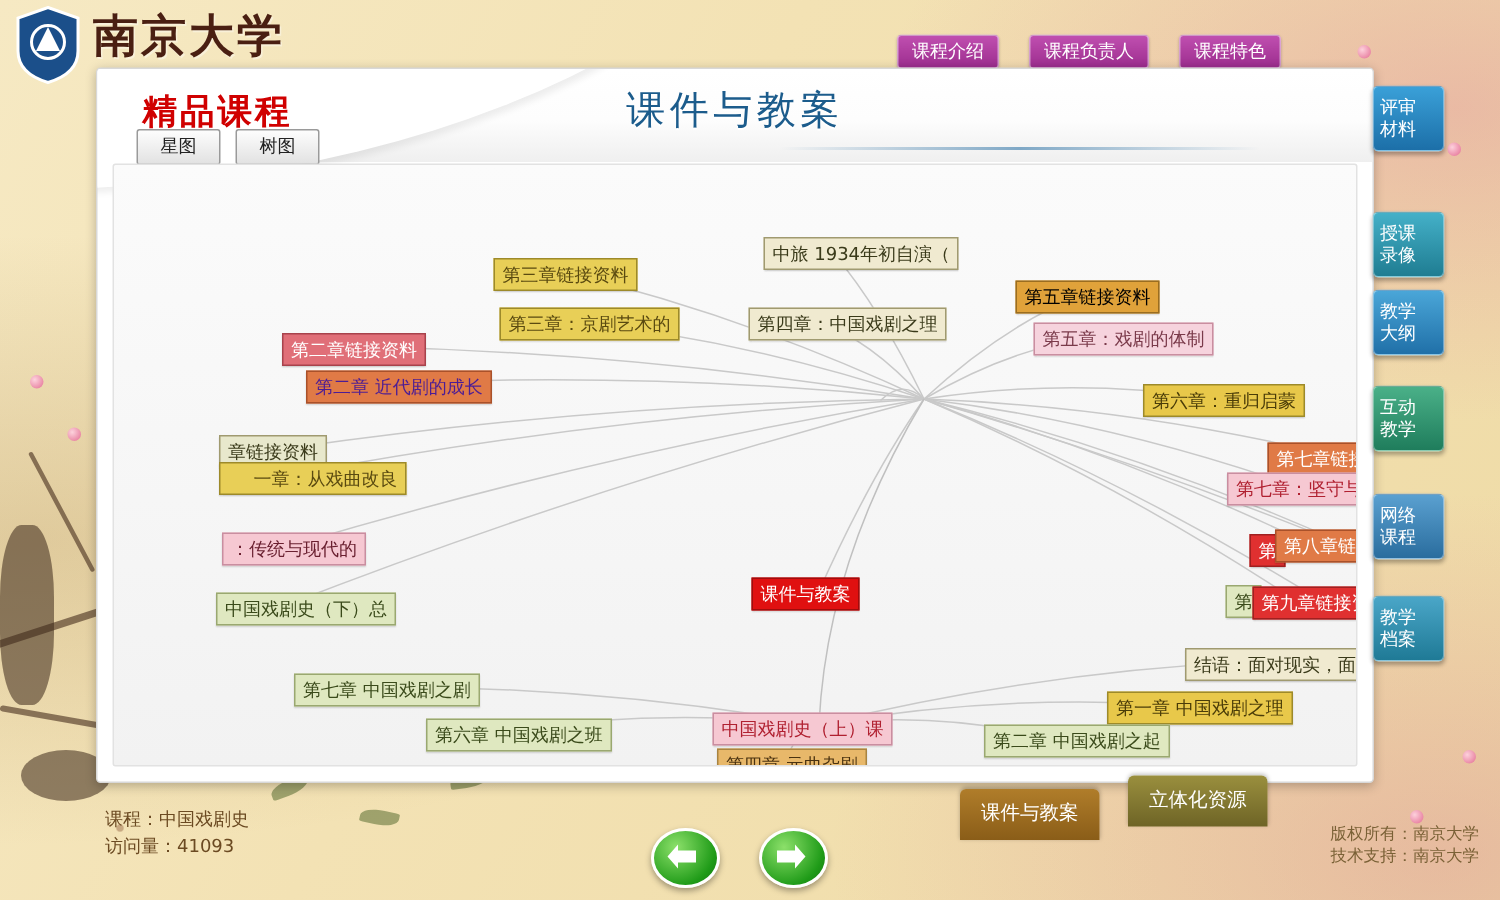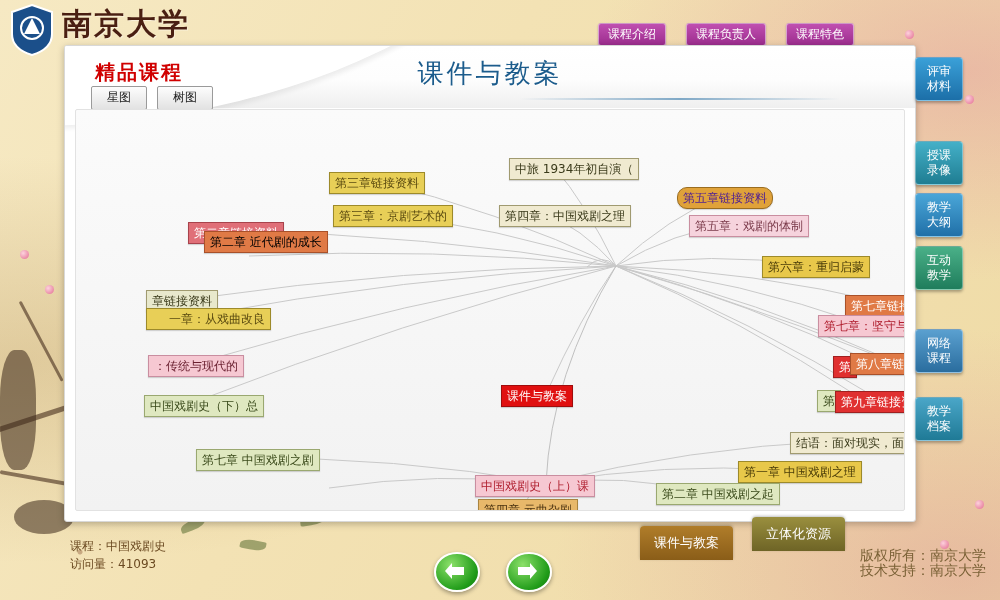--- a/index.html
+++ b/index.html
@@ -40,21 +40,21 @@
 
   
   #panel{position:absolute;left:64px;top:45px;width:850px;height:475px;
          background:#ffffff;border:1px solid #d8d8d8;border-radius:3px;
          box-shadow:0 2px 7px rgba(0,0,0,.25);overflow:hidden;}
   #panel-sheen{position:absolute;left:0;top:0;width:850px;height:62px;
          background:linear-gradient(180deg,#ffffff 0%,#fdfdfd 55%,#efefef 100%);}
   #panel-arc{position:absolute;left:-40px;top:-250px;width:560px;height:330px;
          border-bottom-right-radius:100% 100%;background:#ffffff;
          box-shadow:3px 3px 5px rgba(0,0,0,.07);}
-  #brand{position:absolute;left:30px;top:13px;font-size:20px;font-weight:bold;color:#d00000;
+  #brand{position:absolute;left:30px;top:13px;font-size:23px;font-weight:bold;color:#d00000;
          font-family:Liberation Mono, monospace;letter-spacing:2px;}
   .smallbtn{position:absolute;top:40px;height:22px;line-height:20px;width:54px;text-align:center;
             font-size:12px;color:#222;background:linear-gradient(#fdfdfd,#e2e2e2);
             border:1px solid #9a9a9a;border-radius:2px;cursor:pointer;}
   #btn-star{left:26px;}
   #btn-tree{left:92px;}
   #page-title{position:absolute;left:0;top:10px;width:850px;text-align:center;
               font-size:26px;color:#1c5c8c;font-family:"DejaVu Serif","Liberation Serif",serif;
               letter-spacing:3px;text-shadow:0 1px 0 #fff;}
   #title-underline{position:absolute;left:455px;top:52px;width:320px;height:2px;
@@ -63,33 +63,33 @@
   
   #graph{position:absolute;left:10px;top:63px;width:828px;height:400px;
          background:linear-gradient(180deg,#fbfbfb,#f2f2f2);
          border:1px solid #e2e2e2;border-radius:2px;overflow:hidden;}
   #graph svg{position:absolute;left:0;top:0;}
   .node{position:absolute;font-size:12px;line-height:16px;padding:2px 5px;
         border:1px solid rgba(0,0,0,.35);white-space:nowrap;cursor:pointer;
         box-shadow:0 1px 1px rgba(0,0,0,.15);}
 
   
-  .sidetab{position:absolute;left:915px;width:38px;text-align:center;font-size:12px;
+  .sidetab{position:absolute;left:915px;width:38px;text-align:left;font-size:12px;
            color:#fff;border-radius:4px;padding:6px 4px;line-height:15px;cursor:pointer;
            box-shadow:0 2px 3px rgba(0,0,0,.3);border:1px solid rgba(255,255,255,.35);}
   .sidetab span{display:block;}
 
   
   .bottombtn{position:absolute;height:34px;line-height:34px;padding:0 14px;font-size:13px;
              color:#fff;border-radius:4px 4px 0 0;cursor:pointer;
              box-shadow:0 -1px 3px rgba(0,0,0,.25);}
   #bb-courseware{left:640px;top:526px;background:linear-gradient(#b07d2a,#8a5d18);}
   #bb-resource{left:752px;top:517px;background:linear-gradient(#9a8f3e,#6e6426);}
   #footer-text{position:absolute;left:70px;top:537px;font-size:12px;color:#6b4a22;line-height:18px;}
-  #copyright{position:absolute;right:14px;top:548px;font-size:14px;color:#7a6136;text-align:right;line-height:15px;}
+  #copyright{position:absolute;right:14px;top:548px;font-size:11px;color:#7a6136;text-align:right;line-height:15px;}
   .arrowbtn{position:absolute;top:552px;width:42px;height:36px;border-radius:50%;
             background:radial-gradient(circle at 35% 30%,#8ce06a,#1f9b18 70%,#14700f);
             border:2px solid #ffffff;box-shadow:0 2px 4px rgba(0,0,0,.35);cursor:pointer;}
   #arrow-prev{left:434px;}
   #arrow-next{left:506px;}
   .arrowbtn svg{position:absolute;left:8px;top:8px;}
 </style>
 </head>
 <body>
 
@@ -159,60 +159,61 @@
         <path d="M470,373 Q317.5,346.5 165,348" fill="none" stroke="#c9c9c9" stroke-width="1"></path>
         <path d="M470,373 Q588.5,352.5 707,360" fill="none" stroke="#c9c9c9" stroke-width="1"></path>
         <path d="M470,373 Q457,359.5 444,374" fill="none" stroke="#c9c9c9" stroke-width="1"></path>
         <path d="M470,373 Q361.5,361.5 253,378" fill="none" stroke="#c9c9c9" stroke-width="1"></path>
         <path d="M470,373 Q547.5,363.5 625,382" fill="none" stroke="#c9c9c9" stroke-width="1"></path>
         <path d="M470,373 Q458.5,371.5 447,398" fill="none" stroke="#c9c9c9" stroke-width="1"></path>
         <path d="M540,156 Q475,264.5 470,373" fill="none" stroke="#c0c0c0" stroke-width="1"></path>
       </svg>
   <div class="node" style="left: 433px; top: 48px; background: rgb(240, 234, 208); color: rgb(58, 58, 26); border-color: rgb(160, 154, 112);">中旅 1934年初自演（</div>
       <div class="node" style="left: 253px; top: 62px; background: rgb(232, 207, 87); color: rgb(90, 74, 16); border-color: rgb(157, 138, 42);">第三章链接资料</div>
-      <div class="node" style="left: 601px; top: 77px; background: rgb(224, 162, 58); color: #4c1d95; border-color: rgb(154, 109, 32); border-radius: 10px;">第五章链接资料</div>
+      <div class="node" style="left: 601px; top: 77px; background: rgb(224, 162, 58); color: #000000; border-color: rgb(154, 109, 32);">第五章链接资料</div>
       <div class="node" style="left: 257px; top: 95px; background: rgb(232, 207, 87); color: rgb(90, 74, 16); border-color: rgb(157, 138, 42);">第三章：京剧艺术的</div>
       <div class="node" style="left: 423px; top: 95px; background: rgb(240, 234, 208); color: rgb(58, 58, 26); border-color: rgb(160, 154, 112);">第四章：中国戏剧之理</div>
       <div class="node" style="left: 613px; top: 105px; background: rgb(246, 211, 221); color: rgb(122, 58, 74); border-color: rgb(201, 142, 160);">第五章：戏剧的体制</div>
       <div class="node" style="left: 112px; top: 112px; background: rgb(224, 111, 120); color: rgb(255, 255, 255); border-color: rgb(168, 67, 76); text-align: right;">第二章链接资料</div>
-      <div class="node" style="left: 128px; top: 121px; background: rgb(224, 122, 70); color: #000000; border-color: rgb(169, 81, 42);">第二章 近代剧的成长</div>
+      <div class="node" style="left: 128px; top: 137px; background: rgb(224, 122, 70); color: #4c1d95; border-color: rgb(169, 81, 42);">第二章 近代剧的成长</div>
       <div class="node" style="left: 686px; top: 146px; background: rgb(232, 200, 74); color: rgb(74, 60, 8); border-color: rgb(157, 138, 42);">第六章：重归启蒙</div>
       <div class="node" style="left: 70px; top: 180px; background: rgb(232, 232, 204); color: rgb(58, 58, 26); border-color: rgb(160, 154, 112);">章链接资料</div>
       <div class="node" style="left: 769px; top: 185px; background: rgb(224, 122, 70); color: rgb(255, 255, 255); border-color: rgb(169, 81, 42);">第七章链接资料</div>
       <div class="node" style="left: 70px; top: 198px; background: rgb(232, 207, 87); color: rgb(90, 74, 16); border-color: rgb(157, 138, 42); padding-left: 22px;">一章：从戏曲改良</div>
       <div class="node" style="left: 742px; top: 205px; background: rgb(246, 200, 210); color: rgb(176, 32, 48); border-color: rgb(201, 142, 160);">第七章：坚守与分流</div>
       <div class="node" style="left: 72px; top: 245px; background: rgb(246, 200, 210); color: rgb(106, 32, 48); border-color: rgb(201, 142, 160);">：传统与现代的</div>
       <div class="node" style="left: 757px; top: 246px; background: rgb(224, 48, 48); color: rgb(255, 255, 255); border-color: rgb(160, 32, 32);">第</div>
       <div class="node" style="left: 774px; top: 243px; background: rgb(224, 122, 70); color: rgb(255, 255, 255); border-color: rgb(169, 81, 42);">第八章链接资料</div>
       <div class="node" style="left: 68px; top: 285px; background: rgb(223, 232, 192); color: rgb(58, 74, 26); border-color: rgb(154, 168, 112);">中国戏剧史（下）总</div>
       <div class="node" style="left: 425px; top: 275px; background: rgb(224, 16, 16); color: rgb(255, 255, 255); border-color: rgb(160, 12, 12);">课件与教案</div>
       <div class="node" style="left: 741px; top: 280px; background: rgb(223, 232, 192); color: rgb(58, 74, 26); border-color: rgb(154, 168, 112);">第</div>
       <div class="node" style="left: 759px; top: 281px; background: rgb(224, 48, 48); color: rgb(255, 255, 255); border-color: rgb(160, 32, 32);">第九章链接资料</div>
       <div class="node" style="left: 714px; top: 322px; background: rgb(240, 234, 208); color: rgb(58, 58, 26); border-color: rgb(160, 154, 112);">结语：面对现实，面</div>
       <div class="node" style="left: 120px; top: 339px; background: rgb(223, 232, 192); color: rgb(58, 74, 26); border-color: rgb(154, 168, 112);">第七章 中国戏剧之剧</div>
       <div class="node" style="left: 662px; top: 351px; background: rgb(232, 200, 74); color: rgb(74, 60, 8); border-color: rgb(157, 138, 42);">第一章 中国戏剧之理</div>
       <div class="node" style="left: 399px; top: 365px; background: rgb(246, 200, 210); color: rgb(176, 32, 48); border-color: rgb(201, 142, 160);">中国戏剧史（上）课</div>
+      <div class="node" style="left: 208px; top: 369px; background: rgb(223, 232, 192); color: rgb(58, 74, 26); border-color: rgb(154, 168, 112);">第六章 中国戏剧之班</div>
       <div class="node" style="left: 580px; top: 373px; background: rgb(223, 232, 192); color: rgb(58, 74, 26); border-color: rgb(154, 168, 112);">第二章 中国戏剧之起</div>
       <div class="node" style="left: 402px; top: 389px; background: rgb(232, 184, 106); color: rgb(74, 50, 16); border-color: rgb(169, 132, 64);">第四章 元曲杂剧</div>
     </div>
 </div>
 
 <div class="sidetab" style="top:57px;background:linear-gradient(#3aa0d8,#1c6fa8);">
   <span>评审</span>
   <span>材料</span>
 </div>
 <div class="sidetab" style="top:125px;background:linear-gradient(#44b0c8,#1f7d92);margin-top:16px;">
   <span>授课</span>
   <span>录像</span>
 </div>
 <div class="sidetab" style="top:193px;background:linear-gradient(#4aa6d8,#2070a8);">
   <span>教学</span>
   <span>大纲</span>
 </div>
-<div class="sidetab" style="top:246px;background:linear-gradient(#4ab088,#1f7d5c);">
+<div class="sidetab" style="top:257px;background:linear-gradient(#4ab088,#1f7d5c);">
   <span>互动</span>
   <span>教学</span>
 </div>
 <div class="sidetab" style="top:329px;background:linear-gradient(#5aa0d0,#2a6d9e);">
   <span>网络</span>
   <span>课程</span>
 </div>
 <div class="sidetab" style="top:397px;background:linear-gradient(#4aa6c8,#1f7a96);">
   <span>教学</span>
   <span>档案</span>

